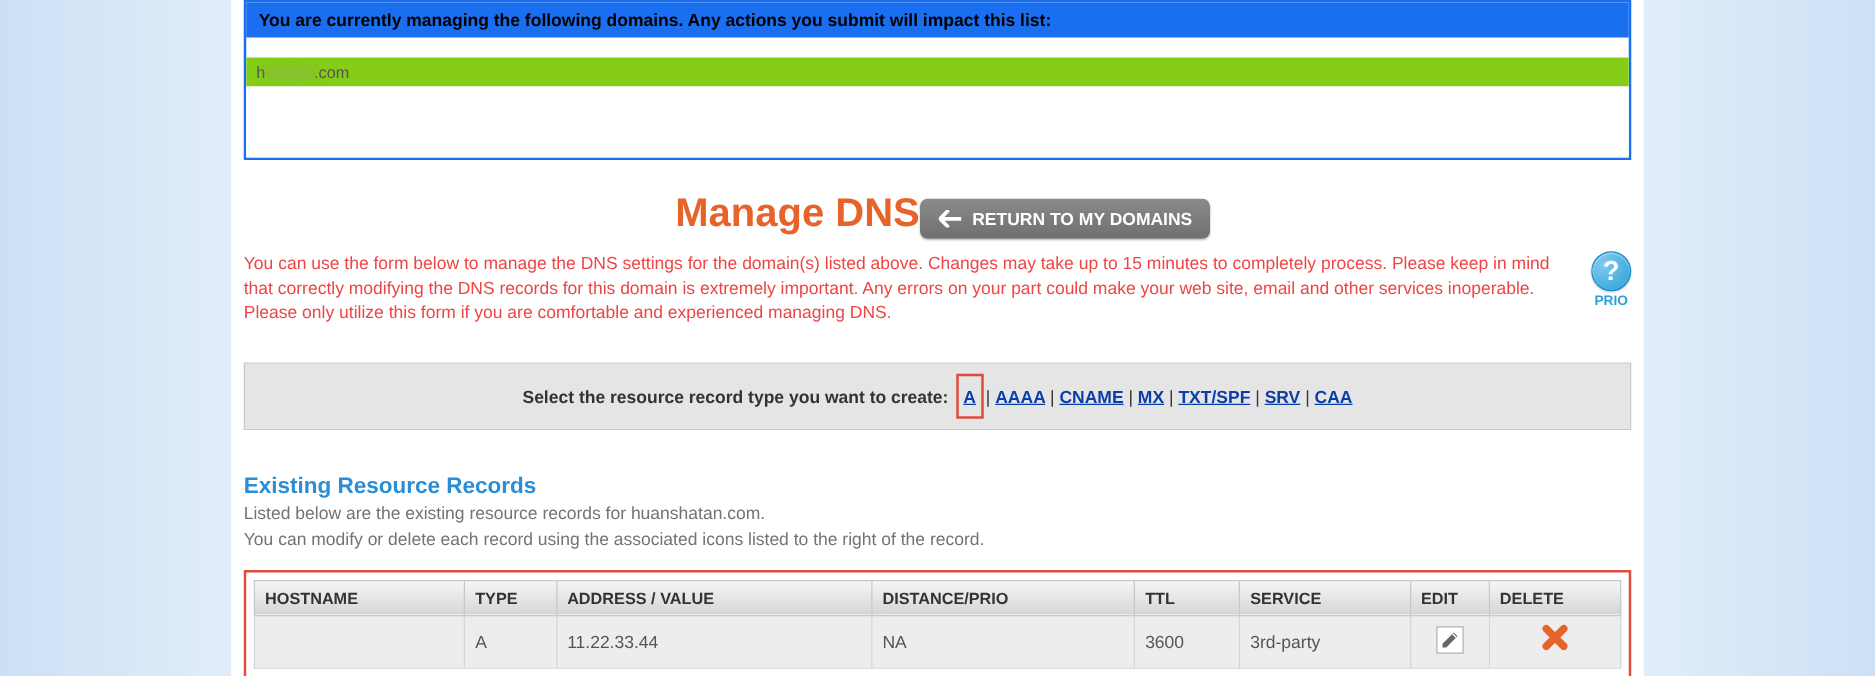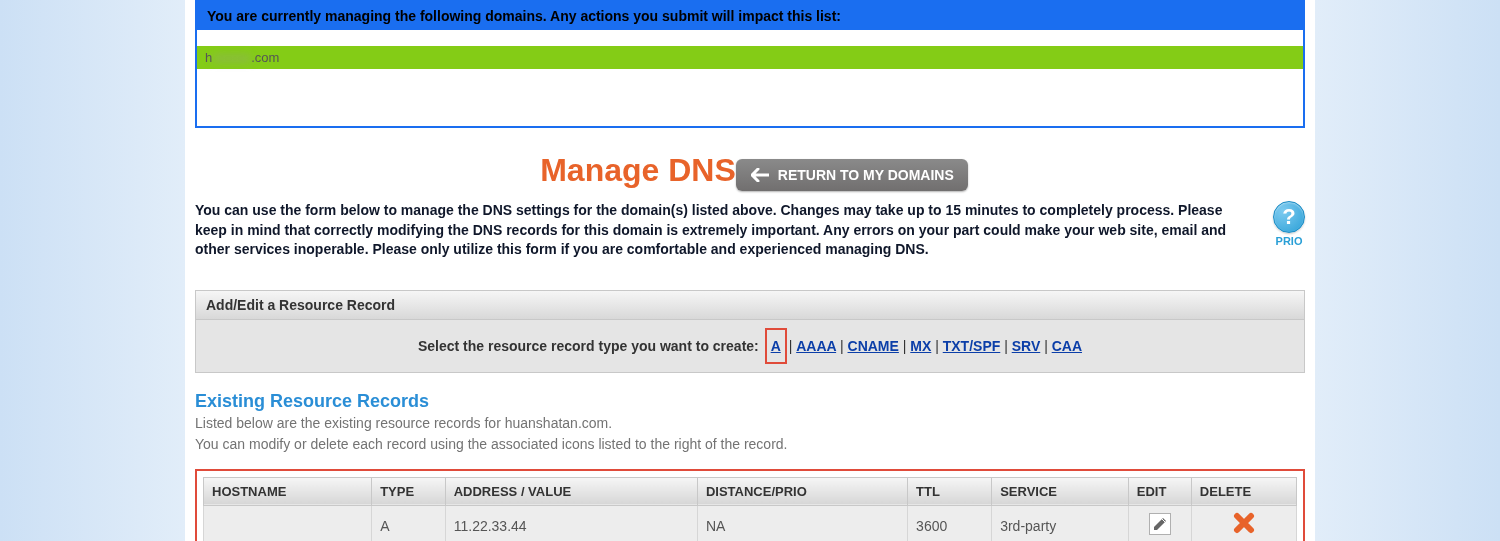--- a/index.html
+++ b/index.html
@@ -73,25 +73,24 @@
       justify-content: center;
       width: 20px;
       height: 20px;
     }
     .content-row {
       display: flex;
       align-items: flex-start;
       gap: 20px;
     }
     .intro {
-      color: #0f172a;
+      color: #ef4444;
       font-size: 14px;
       line-height: 1.4;
       flex: 1;
-      font-weight: bold;
     }
     .help-col {
       display: flex;
       flex-direction: column;
       align-items: center;
       gap: 2px;
       cursor: pointer;
     }
     .help-icon {
       width: 32px;
@@ -142,21 +141,21 @@
     .a-wrap {
       border: 2px solid #e04b3a;
       padding: 8px 4px 8px 4px;
       display: inline-block;
       margin: -10px -2px -10px 2px;
     }
     h3 {
       color: #2a8ed6;
       font-size: 18px;
       font-weight: bold;
-      margin-top: 18px;
+      margin-top: 34px;
     }
     .exist-desc {
       color: #737373;
       font-size: 14px;
       line-height: 1.4;
       margin-top: 2px;
     }
     .table-wrap {
       border: 2px solid #e04b3a;
       margin-top: 14px;
@@ -238,21 +237,20 @@
 
   <div class="content-row">
     <p class="intro">You can use the form below to manage the DNS settings for the domain(s) listed above. Changes may take up to 15 minutes to completely process. Please keep in mind that correctly modifying the DNS records for this domain is extremely important. Any errors on your part could make your web site, email and other services inoperable. Please only utilize this form if you are comfortable and experienced managing DNS.</p>
     <div class="help-col">
       <div class="help-icon">?</div>
       <div class="help-label">PRIO</div>
     </div>
   </div>
 
   <div class="add-edit-box">
-    <div class="add-edit-header">Add/Edit a Resource Record</div>
     <div class="add-edit-body">
       <span>Select the resource record type you want to create:</span>
       <span class="a-wrap"><a>A</a></span>
       <span class="sep"> | </span>
       <a>AAAA</a>
       <span class="sep"> | </span>
       <a>CNAME</a>
       <span class="sep"> | </span>
       <a>MX</a>
       <span class="sep"> | </span>

